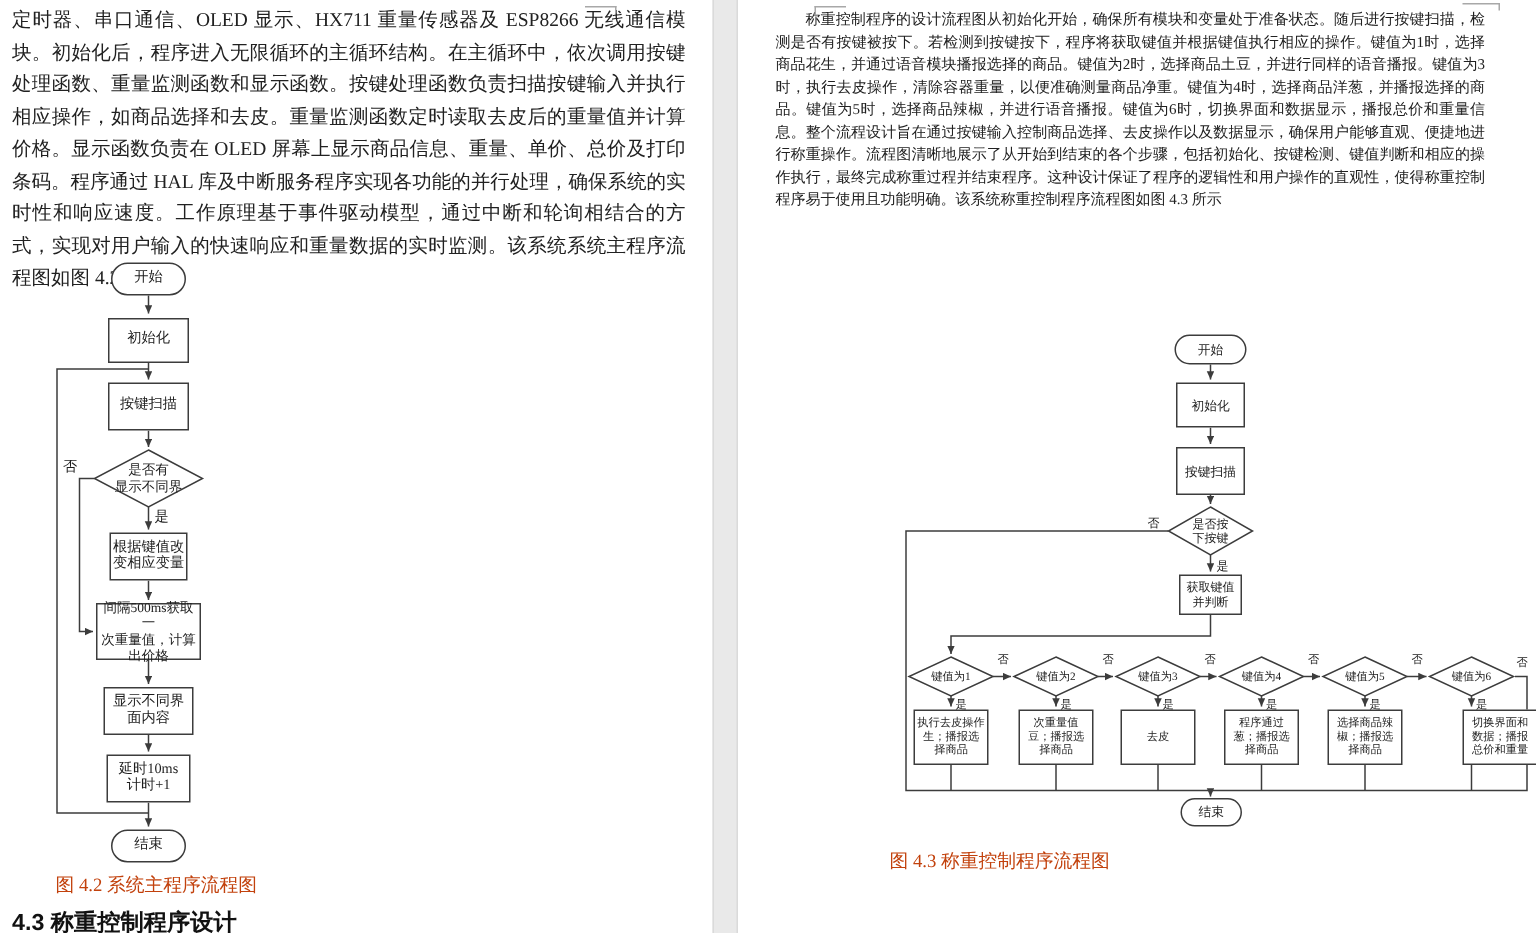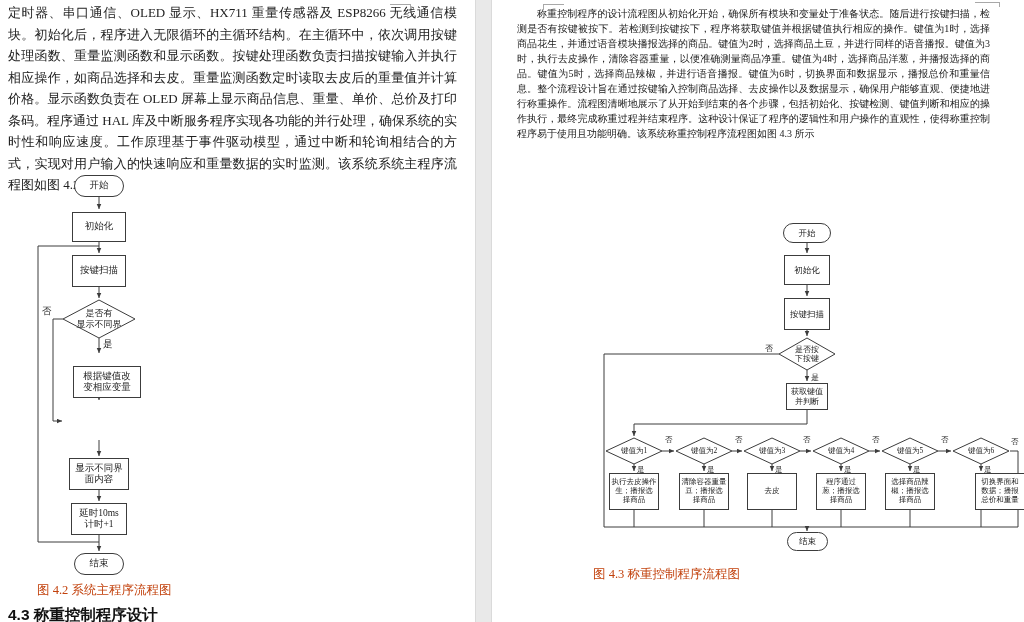--- a/index.html
+++ b/index.html
@@ -61,22 +61,25 @@
         <path d="M35,147 H25 V249 H34" marker-end="url(#arrL)"></path>
         <polygon points="71,128 107,147 71,166 35,147" fill="#ffffff"></polygon>
       </g>
     </svg>
 
     <div class="node stadium f95" style="left:46px;top:3px;width:50px;height:22px">开始</div>
     <div class="node rect f95" style="left:44px;top:40px;width:54px;height:30px">初始化</div>
     <div class="node rect f95" style="left:44px;top:83px;width:54px;height:32px">按键扫描</div>
     <div class="node bare f90" style="left:39px;top:130px;width:64px;height:34px">是否有
 显示不同界</div>
-    <div class="node rect f95" style="left:45px;top:194px;width:68px;height:32px">根据键值改
+    <div class="node rect f95" style="left:45px;top:183px;width:52px;height:32px">根据键值改
 变相应变量</div>
+    <div class="node rect f90" style="left:36px;top:230px;width:70px;height:38px">间隔500ms获取一
+次重量值，计算
+出价格</div>
     <div class="node rect f95" style="left:41px;top:286px;width:60px;height:32px">显示不同界
 面内容</div>
     <div class="node rect f95" style="left:43px;top:331px;width:56px;height:32px">延时10ms
 计时+1</div>
     <div class="node stadium f95" style="left:46px;top:381px;width:50px;height:22px">结束</div>
 
     <div class="lbl f95" style="left:14px;top:133px">否</div>
     <div class="lbl f95" style="left:75px;top:166px">是</div>
   </div>
 
@@ -145,21 +148,21 @@
     <div class="node bare f75" style="left:13px;top:222px;width:52px;height:18px">键值为1</div>
     <div class="node bare f75" style="left:83px;top:222px;width:52px;height:18px">键值为2</div>
     <div class="node bare f75" style="left:151px;top:222px;width:52px;height:18px">键值为3</div>
     <div class="node bare f75" style="left:220px;top:222px;width:52px;height:18px">键值为4</div>
     <div class="node bare f75" style="left:289px;top:222px;width:52px;height:18px">键值为5</div>
     <div class="node bare f75" style="left:360px;top:222px;width:52px;height:18px">键值为6</div>
 
     <div class="node rect f75" style="left:14px;top:253px;width:50px;height:37px">执行去皮操作
 生；播报选
 择商品</div>
-    <div class="node rect f75" style="left:84px;top:253px;width:50px;height:37px">清除容器重量
+    <div class="node rect f75" style="left:84px;top:253px;width:50px;height:37px">次重量值
 豆；播报选
 择商品</div>
     <div class="node rect f75" style="left:152px;top:253px;width:50px;height:37px">去皮</div>
     <div class="node rect f75" style="left:221px;top:253px;width:50px;height:37px">程序通过
 葱；播报选
 择商品</div>
     <div class="node rect f75" style="left:290px;top:253px;width:50px;height:37px">选择商品辣
 椒；播报选
 择商品</div>
     <div class="node rect f75" style="left:380px;top:253px;width:50px;height:37px">切换界面和

